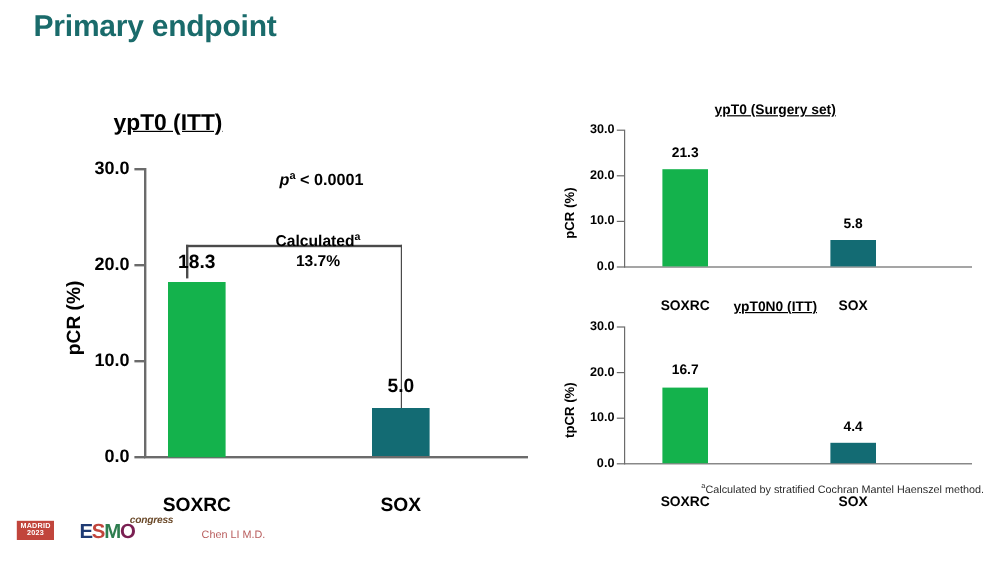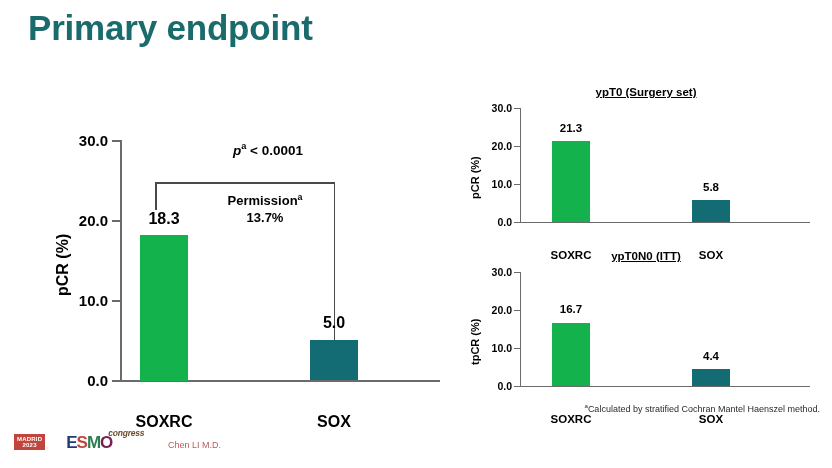--- a/index.html
+++ b/index.html
@@ -8,21 +8,21 @@
     background:#ffffff;
     font-family:"Liberation Sans", sans-serif;
     overflow:hidden;
     position:relative;
   }
   .slide{position:absolute;inset:0;}
 
   
   .slide-title{
     position:absolute;left:28px;top:8px;
-    font-size:35px;font-weight:bold;
+    font-size:25px;font-weight:bold;
     color:#1a6b6b;
     letter-spacing:-0.2px;
   }
 
   
   .chart-title{
     font-weight:bold;color:#000;
     text-decoration:underline;
     text-align:center;
     white-space:nowrap;
@@ -126,20 +126,21 @@
 </style>
 </head>
 <body>
 
 <div class="slide">
 
   <div class="slide-title">Primary endpoint</div>
 
   <div id="main-chart">
 
+    <div class="chart-title">ypT0 (ITT)</div>
 
     <div class="axis-title">pCR (%)</div>
 
     <div class="ytick" style="left:10px;top:40px;">30.0</div>
     <div class="ytick" style="left:10px;top:120px;">20.0</div>
     <div class="ytick" style="left:10px;top:200px;">10.0</div>
     <div class="ytick" style="left:10px;top:280px;">0.0</div>
 
     <div class="tickmark" style="left:72px;top:48px;width:9px;height:1.5px;"></div>
     <div class="tickmark" style="left:72px;top:128px;width:9px;height:1.5px;"></div>
@@ -153,21 +154,21 @@
       <div><span class="p-italic">p</span><sup>a</sup><span> &lt; 0.0001</span></div>
     </div>
 
     <div class="bracket">
       <div class="hline" style="left:115px;top:90px;width:180px;"></div>
       <div class="vline" style="left:115px;top:90px;height:28px;"></div>
       <div class="vline" style="left:293.5px;top:90px;height:160px;"></div>
     </div>
 
     <div class="diff-block">
-      <div><span>Permission</span><sup>a</sup></div>
+      <div><span>Calculated</span><sup>a</sup></div>
       <div>13.7%</div>
     </div>
 
     <div class="bar bar-green" style="left:100px;top:142.6px;width:48px;height:146.4px;"></div>
     <div class="bar-value" style="left:90px;top:118px;width:68px;font-size:16px;">18.3</div>
 
     <div class="bar bar-teal" style="left:270px;top:248px;width:48px;height:40px;"></div>
     <div class="bar-value" style="left:260px;top:222px;width:68px;font-size:16px;">5.0</div>
 
     <div class="cat-label" style="left:84px;top:300px;width:80px;font-size:16px;">SOXRC</div>

